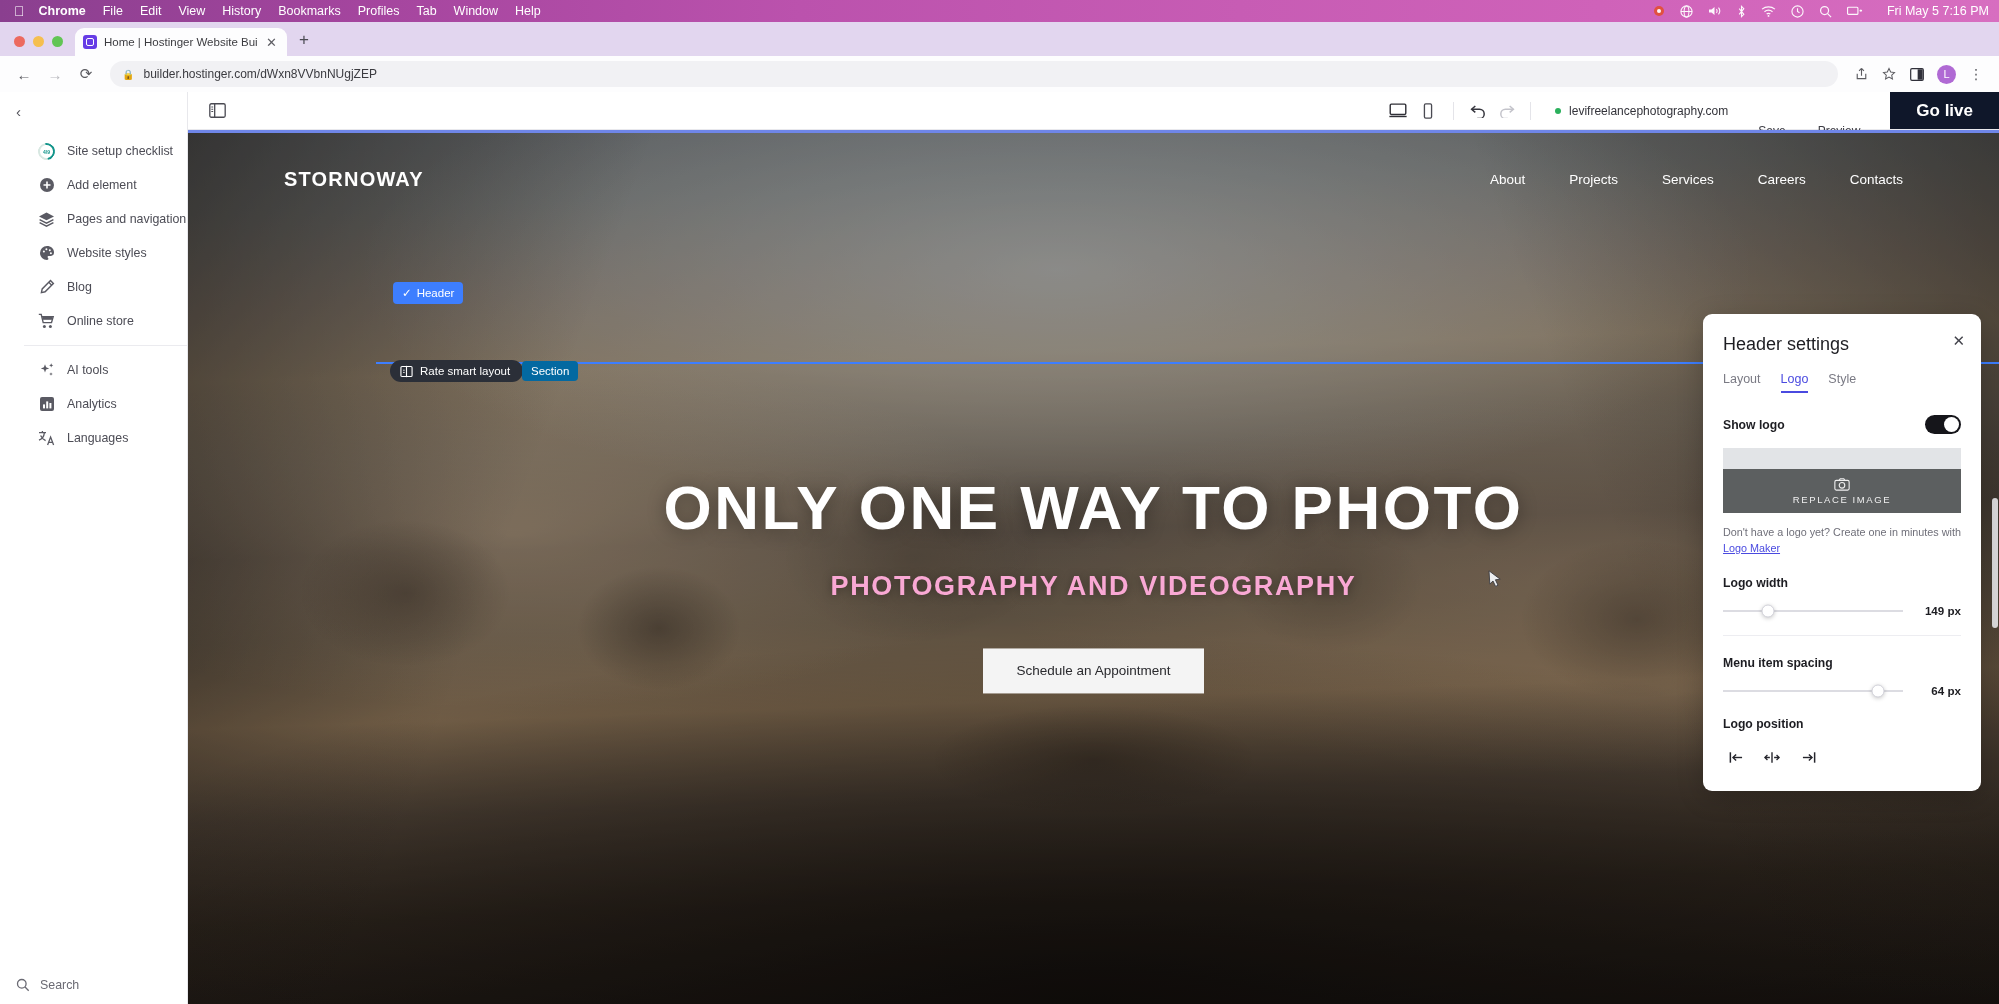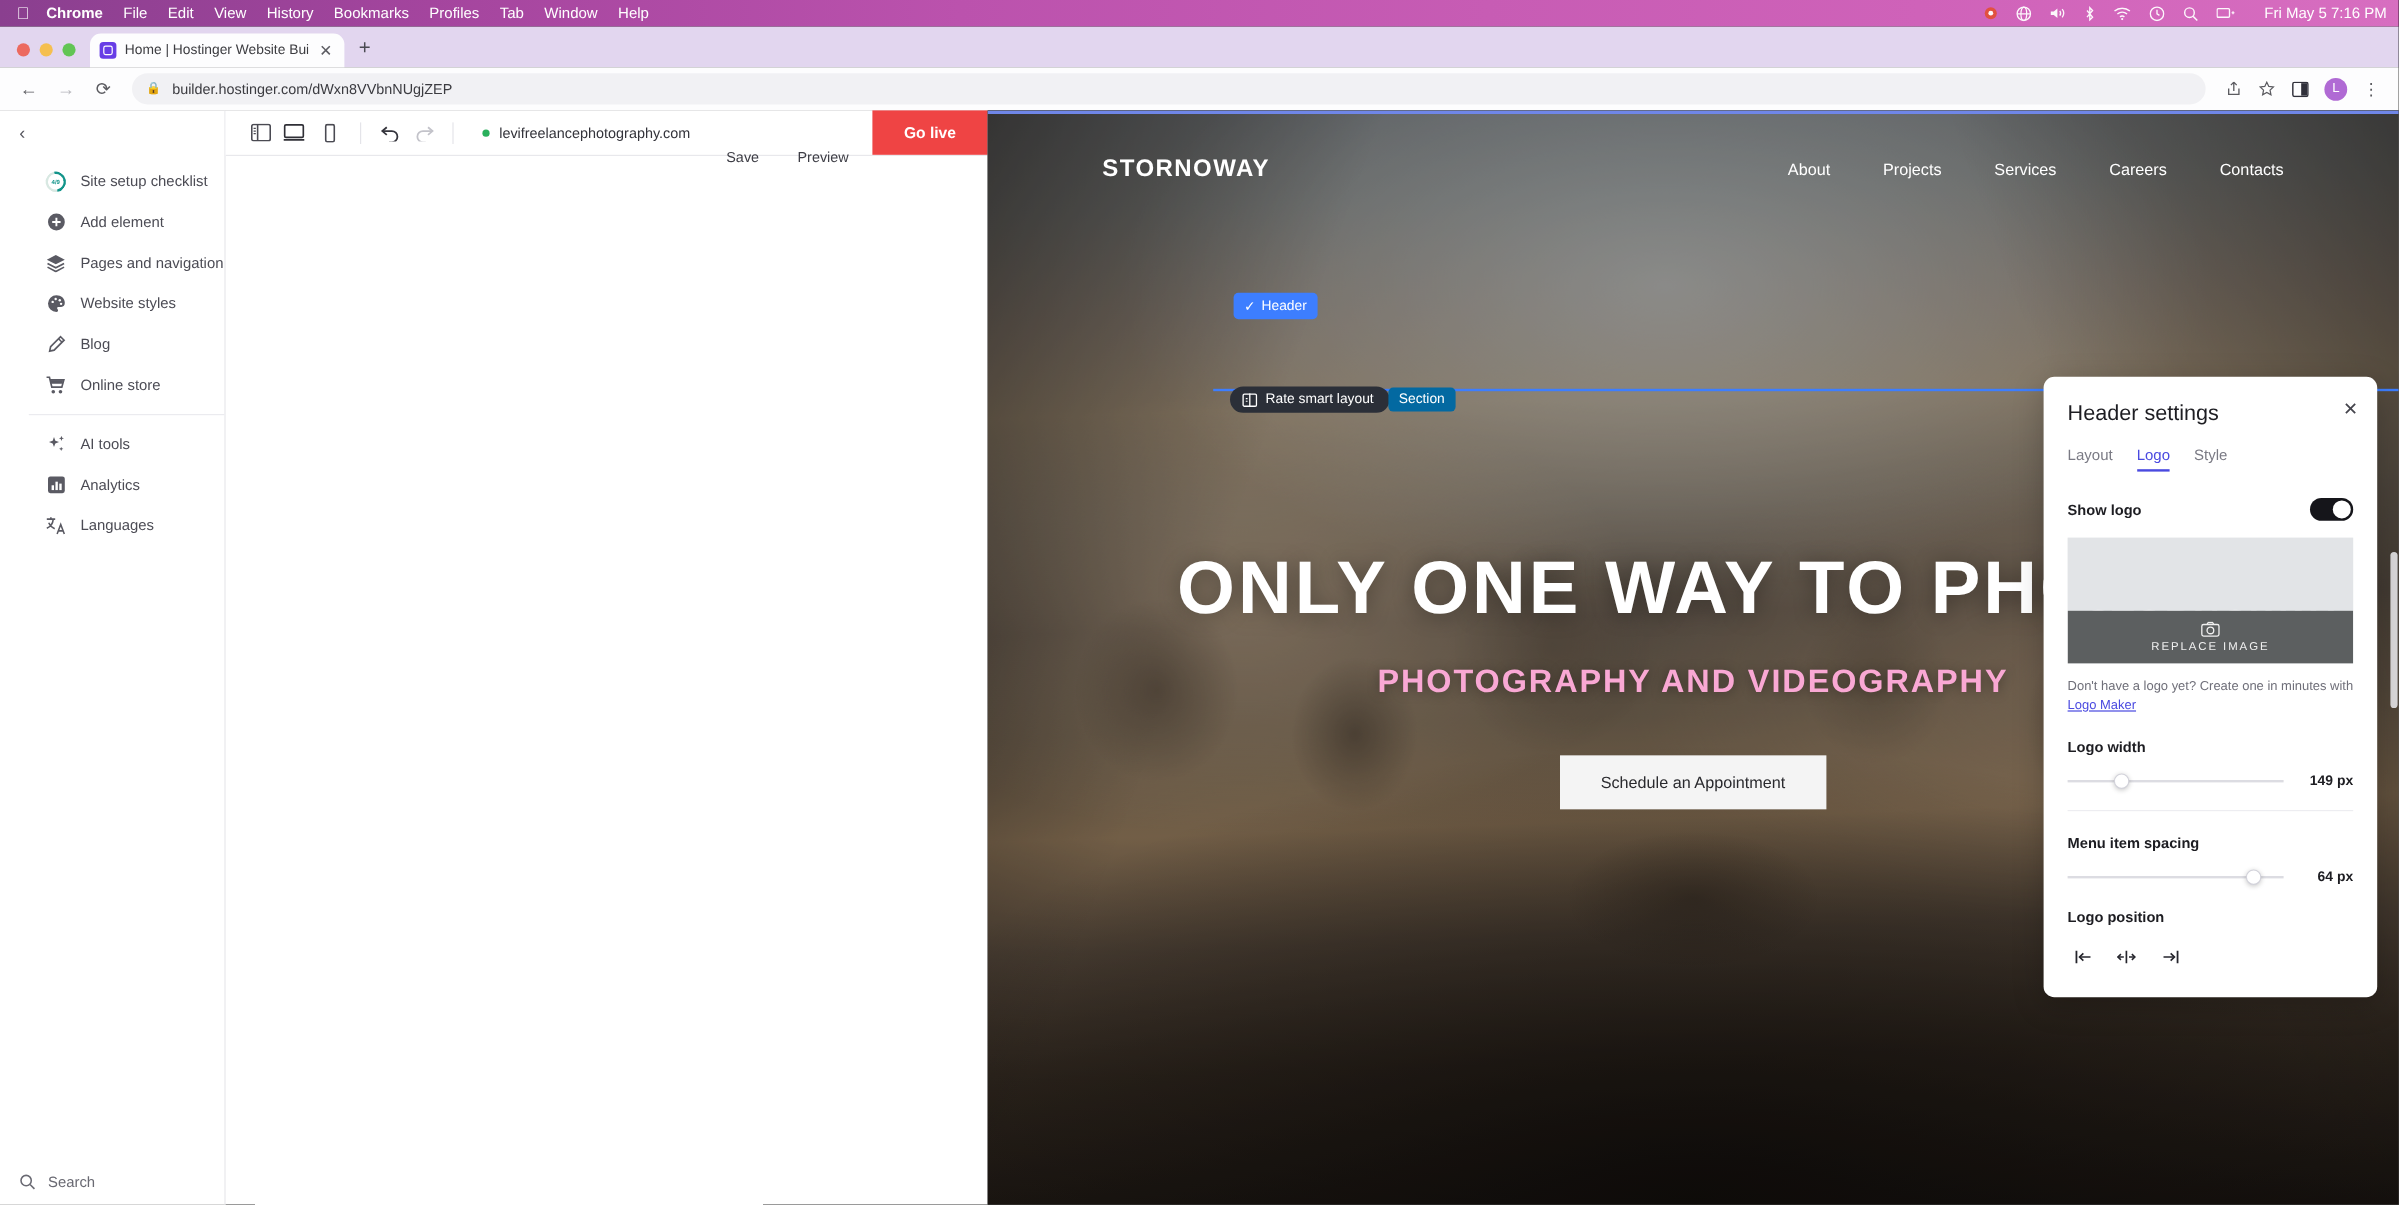--- a/index.html
+++ b/index.html
@@ -98,41 +98,41 @@
     width: 17px; height: 17px; border-radius: 50%;
     border: 2px solid #d8e8e2; border-top-color: #12948a; border-right-color: #12948a;
     transform: rotate(35deg); position: relative;
   }
   .ring span {
     position: absolute; inset: 0; display: flex; align-items: center; justify-content: center;
     font-size: 5px; color: #12948a; transform: rotate(-35deg); font-weight: bold;
   }
 
   
-  .main { flex: 1; display: flex; flex-direction: row; min-width: 0; position: relative; }
+  .main { flex: 1; display: flex; flex-direction: column; min-width: 0; position: relative; }
   .builder-bar {
     height: 38px; background: #fff; border-bottom: 1px solid #e8e8ec;
     display: flex; align-items: center; padding: 0 0 0 16px; gap: 0;
   }
   .bb-left { display: flex; align-items: center; }
   .bb-icon {
     width: 26px; height: 26px; display: flex; align-items: center; justify-content: center;
     color: #4a4a52;
   }
   .bb-right { margin-left: auto; display: flex; align-items: center; height: 100%; }
   .devbtn { width: 30px; height: 26px; display: flex; align-items: center; justify-content: center; color: #3c3c44; }
   .bb-sep { width: 1px; height: 18px; background: #e4e4e9; margin: 0 10px; }
   .undo { width: 28px; height: 26px; display: flex; align-items: center; justify-content: center; color: #4a4a52; font-size: 14px; }
   .undo.dis { color: #c3c3ca; }
   .domain { display: flex; align-items: center; gap: 8px; font-size: 12px; color: #33333a; padding: 0 14px; }
   .domain .live { width: 6px; height: 6px; border-radius: 50%; background: #2ab05c; }
   .txtbtn { font-size: 12px; color: #3d3d45; padding: 0 16px; margin-top: 40px; }
   .golive {
-    background: #ef4444; color: #fff; font-size: 13px; font-weight: bold;
-    height: 100%; display: flex; align-items: center; padding: 0 26px; margin-left: 4px;
+    background: #0f172a; color: #fff; font-size: 17px; font-weight: bold;
+    height: 100%; display: flex; align-items: center; padding: 0 26px; margin-left: 14px;
   }
 
   
   .canvas { flex: 1; position: relative; overflow: hidden; background: #1b1b1c; }
   .hero {
     position: absolute; inset: 0;
     background:
       radial-gradient(ellipse 55% 40% at 48% 16%, rgba(196,206,210,.55), rgba(120,130,138,0) 70%),
       radial-gradient(ellipse 40% 28% at 18% 46%, rgba(214,186,150,.45), rgba(0,0,0,0) 72%),
       radial-gradient(ellipse 46% 30% at 78% 52%, rgba(176,148,118,.42), rgba(0,0,0,0) 72%),
@@ -231,21 +231,21 @@
   .tabs .tb { font-size: 12.5px; color: #7a7a84; padding-bottom: 5px; }
   .tabs .tb.active { color: #4a4ae0; border-bottom: 2px solid #4a4ae0; font-weight: normal; }
   .row { display: flex; align-items: center; justify-content: space-between; margin-top: 22px; }
   .lbl { font-size: 12.2px; font-weight: bold; color: #1d1d22; }
   .toggle {
     width: 36px; height: 19px; border-radius: 10px; background: #15151a; position: relative;
   }
   .toggle i { position: absolute; right: 2px; top: 2px; width: 15px; height: 15px; border-radius: 50%; background: #fff; }
 
   .logo-preview {
-    margin-top: 14px; height: 105px; background: #e2e4e7; position: relative; overflow: hidden;
+    margin-top: 14px; height: 65px; background: #e2e4e7; position: relative; overflow: hidden;
     display: flex; align-items: flex-end; justify-content: center;
   }
   .logo-preview .big {
     font-size: 30px; font-weight: bold; color: #f0f1f3; letter-spacing: 1px;
     white-space: nowrap; transform: translateY(-16px) scaleX(1.03);
   }
   .replace {
     position: absolute; left: 0; right: 0; bottom: 0; height: 44px;
     background: #5c5f60; color: #efefef; display: flex; flex-direction: column;
     align-items: center; justify-content: center; gap: 3px;

